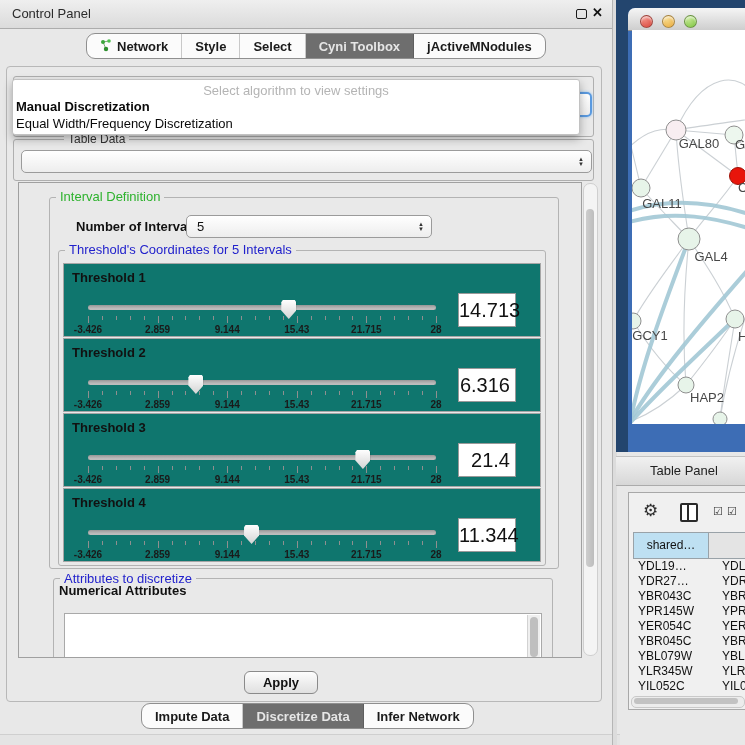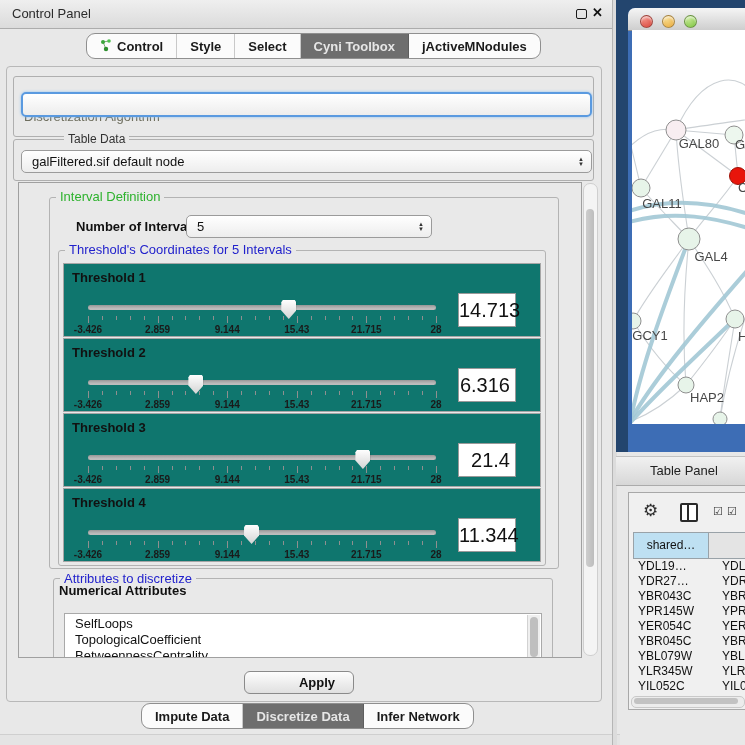--- a/index.html
+++ b/index.html
@@ -61,21 +61,21 @@
   .tick.major{height:7px;} .tick.minor{height:4px;}
   .tick-label{position:absolute;top:60px;font-size:10px;font-weight:bold;color:#1a1a1a;transform:translateX(-50%);white-space:nowrap;}
   
   #attr-list-box{position:absolute;left:45px;top:430px;width:476px;height:60px;background:#fff;border:1px solid #A9A9A9;overflow:hidden;}
   .attr-item{font-size:13px;color:#111;padding:1px 0 1px 10px;line-height:14px;}
   #attr-vscroll{position:absolute;right:1px;top:1px;width:12px;height:58px;background:#EFEFEF;border-left:1px solid #D2D2D2;}
   #attr-vscroll .thumb{position:absolute;left:2px;top:2px;width:8px;height:40px;background:#BFBFBF;border-radius:4px;}
   
   #apply-button{left:244px;top:671px;width:72px;height:21px;border:1px solid #8A8A8A;border-radius:6px;
                 background:linear-gradient(#FDFDFD,#E0E0E0);font-size:13px;font-weight:600;color:#111;
-                display:flex;align-items:center;justify-content:center;padding-left:36px;}
+                display:flex;align-items:center;justify-content:center;}
   
   #bottom-line{left:0;top:734px;width:620px;height:1px;background:#CFCFCF;}
   #bottom-strip{left:0;top:735px;width:620px;height:10px;background:#E4E4E4;}
   #v-divider{left:612px;top:0;width:4px;height:745px;background:#DCDCDC;border-left:1px solid #B5B5B5;}
   
   #desktop-blue{left:616px;top:0;width:129px;height:452px;background:#23456E;}
   #net-frame{left:628px;top:8px;width:120px;height:444px;background:#3D6DB5;border-top-left-radius:7px;}
   #net-titlebar{position:absolute;left:0;top:0;width:100%;height:22px;background:linear-gradient(#F5F5F5,#CECECE);
                 border-bottom:1px solid #8E8E8E;border-top-left-radius:7px;}
   .light{position:absolute;top:7px;width:11px;height:11px;border-radius:50%;border:1px solid rgba(0,0,0,.3);
@@ -117,21 +117,21 @@
 
   <div id="tab-bar" class="tabbar">
       <div class="tab">
         <span><svg width="12" height="14" viewBox="0 0 12 14">
             <line x1="3" y1="4" x2="9" y2="3" stroke="#7aa87a" stroke-width="1"></line>
             <line x1="3" y1="4" x2="6" y2="11" stroke="#7aa87a" stroke-width="1"></line>
             <circle cx="3" cy="4" r="2" fill="#3AA53A"></circle>
             <circle cx="9" cy="3" r="1.8" fill="#4CBF4C"></circle>
             <circle cx="6" cy="11" r="2.2" fill="#2E8F2E"></circle>
           </svg></span>
-        <span>Control</span>
+        <span>Network</span>
       </div>
       <div class="tab">
         <span>Style</span>
       </div>
       <div class="tab">
         <span>Select</span>
       </div>
       <div class="tab selected">
         <span>Cyni Toolbox</span>
       </div>
@@ -139,25 +139,31 @@
         <span>jActiveMNodules</span>
       </div>
     </div>
 
   <div id="outer-panel" class="abs group"></div>
 
   <div class="group" style="left:13px;top:76px;width:579px;height:59px;"></div>
   <div class="gtitle gray" style="left:20px;top:70px;">Discretization Algorithm</div>
   <div id="algo-combo" class="combo"></div>
 
+  <div id="algo-popup" class="abs">
+    <div class="hint">Select algorithm to view settings</div>
+    <div id="popup-options">
+        <div class="popup-opt first">Manual Discretization</div>
+        <div class="popup-opt second">Equal Width/Frequency Discretization</div>
+      </div>
+  </div>
 
   <div class="group" style="left:13px;top:139px;width:579px;height:40px;"></div>
   <div class="gtitle" style="left:20px;top:133px;color:#333;margin-left:44px;">Table Data</div>
   <div class="combo" style="left:21px;top:150px;width:571px;height:23px;">
-    <span>galFiltered.sif default node</span>
     <span class="spin">
       <span>▲</span>
       <span>▼</span>
     </span>
   </div>
 
   <div id="big-panel" class="abs">
 
     <div class="group" style="left:30px;top:14px;width:508px;height:370px;border-color:#B3B3B3;"></div>
     <div class="gtitle green" style="left:37px;top:7px;">Interval Definition</div>
@@ -332,25 +338,20 @@
             <div class="tick-label" style="left: 372px;">28</div>
             <div class="handle" style="left: 180.06px;"></div>
           </div>
         </div>
       </div>
 
     <div class="group" style="left:34px;top:395px;width:498px;height:90px;border-color:#B3B3B3;"></div>
     <div class="gtitle blue" style="left:41px;top:389px;">Attributes to discretize</div>
     <div style="position:absolute;left:40px;top:400px;font-size:13px;font-weight:bold;color:#111;">Numerical Attributes</div>
     <div id="attr-list-box">
-      <div id="attr-list" style="padding-top:2px;">
-          <div class="attr-item">SelfLoops</div>
-          <div class="attr-item">TopologicalCoefficient</div>
-          <div class="attr-item">BetweennessCentrality</div>
-        </div>
       <div id="attr-vscroll">
           <div class="thumb"></div>
         </div>
     </div>
   </div>
   <div id="main-vscroll" class="abs vscroll">
       <div class="thumb"></div>
     </div>
 
   <div id="apply-button" class="abs">Apply</div>

